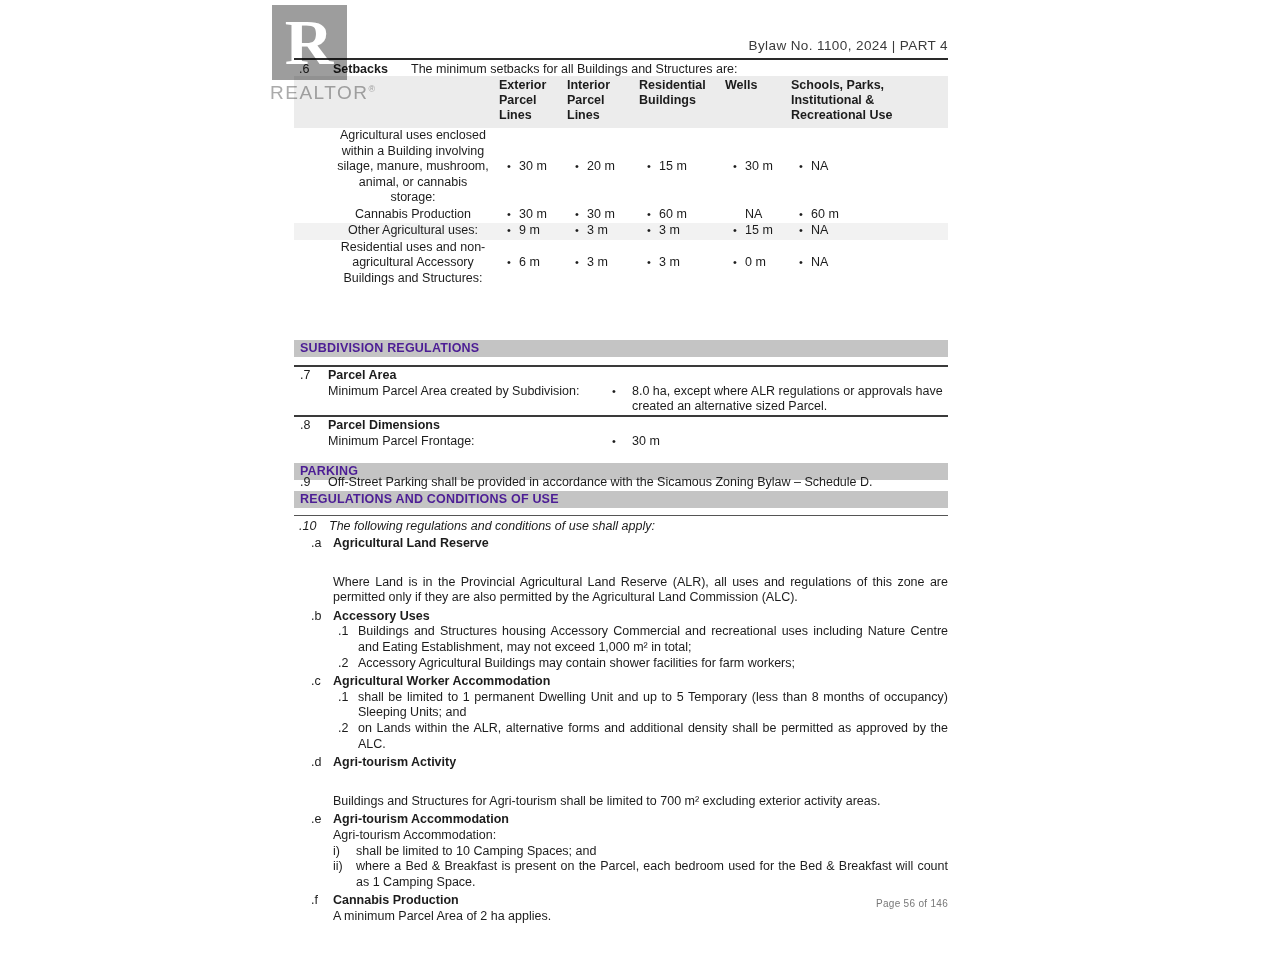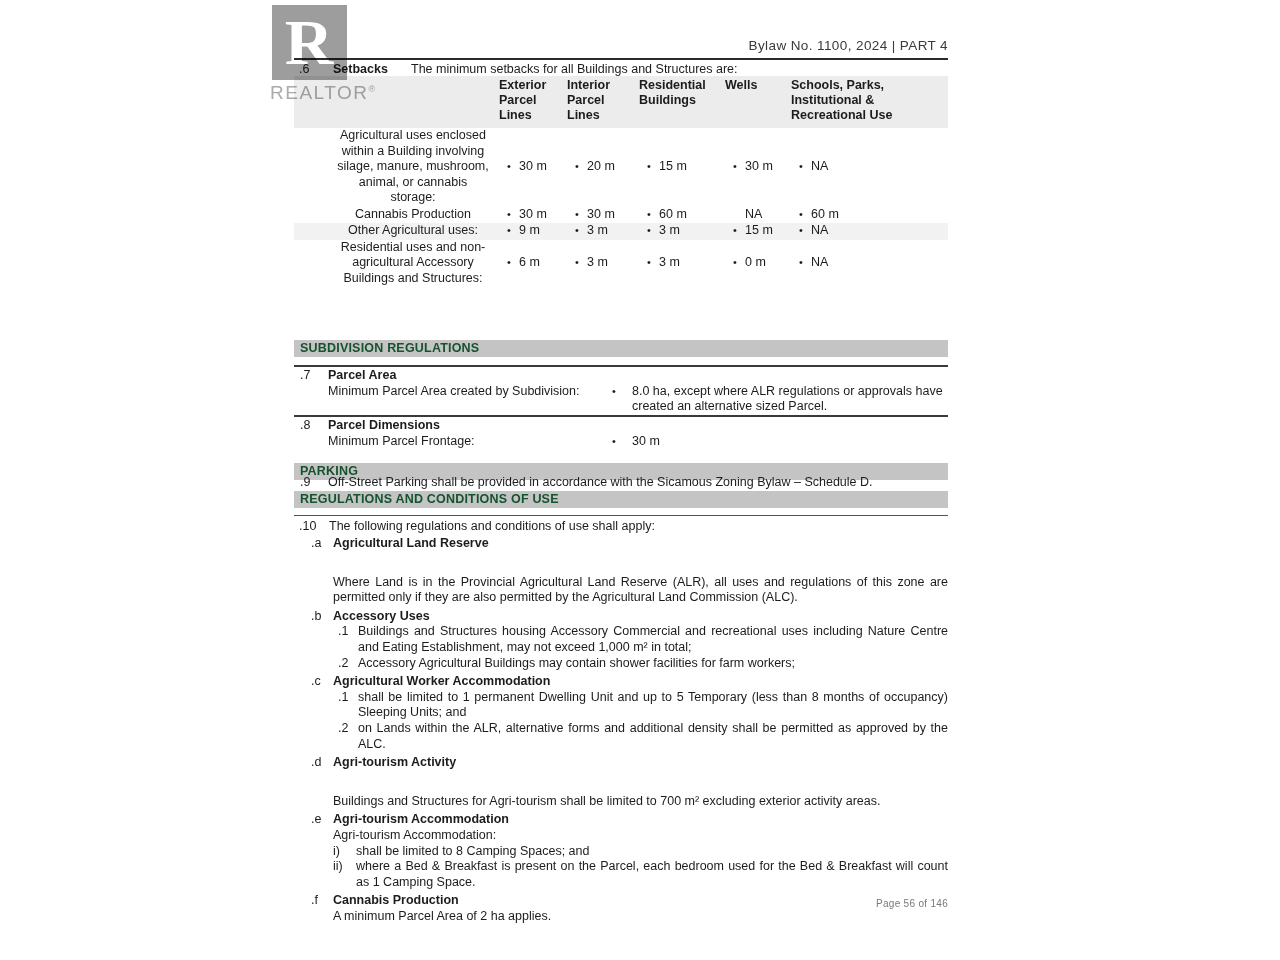--- a/index.html
+++ b/index.html
@@ -47,21 +47,21 @@
   .cell { display: flex; }
   .cell .b { width: 20px; font-size: 11px; }
   .shaded { background: #f2f2f2; }
 
   
   .banner {
     height: 17px;
     background: #c4c4c4;
     font-weight: bold;
     font-size: 12.5px;
-    color: #14532d;
+    color: #4c1d95;
     padding-left: 6px;
     display: flex; align-items: center;
     letter-spacing: 0.2px;
   }
   .banner1 { top: 340px; }
   .banner2 { top: 449px; margin-top: 14px; }
   .banner3 { top: 491px; }
   .hline { height: 1.5px; background: #3a3a3a; }
   .line-a { top: 365px; }
   .line-b { top: 415px; }
@@ -297,21 +297,21 @@
       <div class="numrow">
         <span class="num">.9</span>
         <span class="body">Off-Street Parking shall be provided in accordance with the Sicamous Zoning Bylaw – Schedule D.</span>
       </div>
     </div>
 
     <div class="abs banner banner3">REGULATIONS AND CONDITIONS OF USE</div>
     <div class="abs line-c"></div>
 
     <div class="abs sec10">
-      <div class="numrow" style="padding-left:0;">
+      <div class="numrow" style="padding-left:0;font-style:italic;">
         <span class="num" style="padding-left:5px;width:35px;">.10</span>
         <span class="body">The following regulations and conditions of use shall apply:</span>
       </div>
     </div>
 
     <div class="abs reglist">
 
       <div class="reg-item">
         <span class="ltr">.a</span>
         <div class="it-body">
@@ -358,21 +358,21 @@
         </div>
       </div>
 
       <div class="reg-item">
         <span class="ltr">.e</span>
         <div class="it-body">
           <div class="it-title">Agri-tourism Accommodation</div>
           <div>Agri-tourism Accommodation:</div>
           <div class="rsub">
             <span class="snum">i)</span>
-            <span class="stext">shall be limited to 8 Camping Spaces; and</span>
+            <span class="stext">shall be limited to 10 Camping Spaces; and</span>
           </div>
           <div class="rsub">
             <span class="snum">ii)</span>
             <span class="stext">where a Bed &amp; Breakfast is present on the Parcel, each bedroom used for the Bed &amp; Breakfast will count as 1 Camping Space.</span>
           </div>
         </div>
       </div>
 
       <div class="reg-item">
         <span class="ltr">.f</span>

